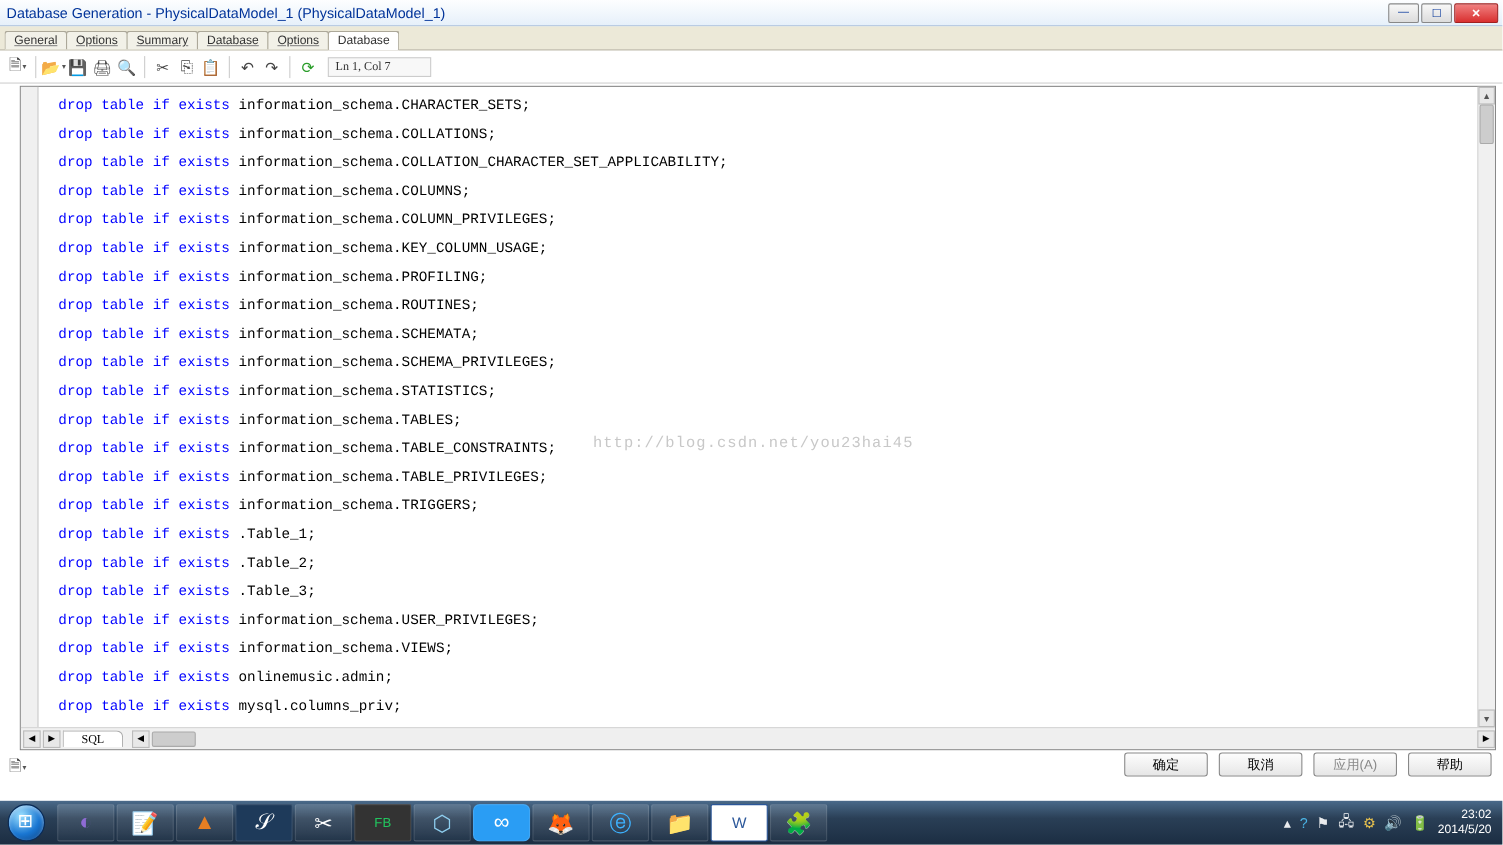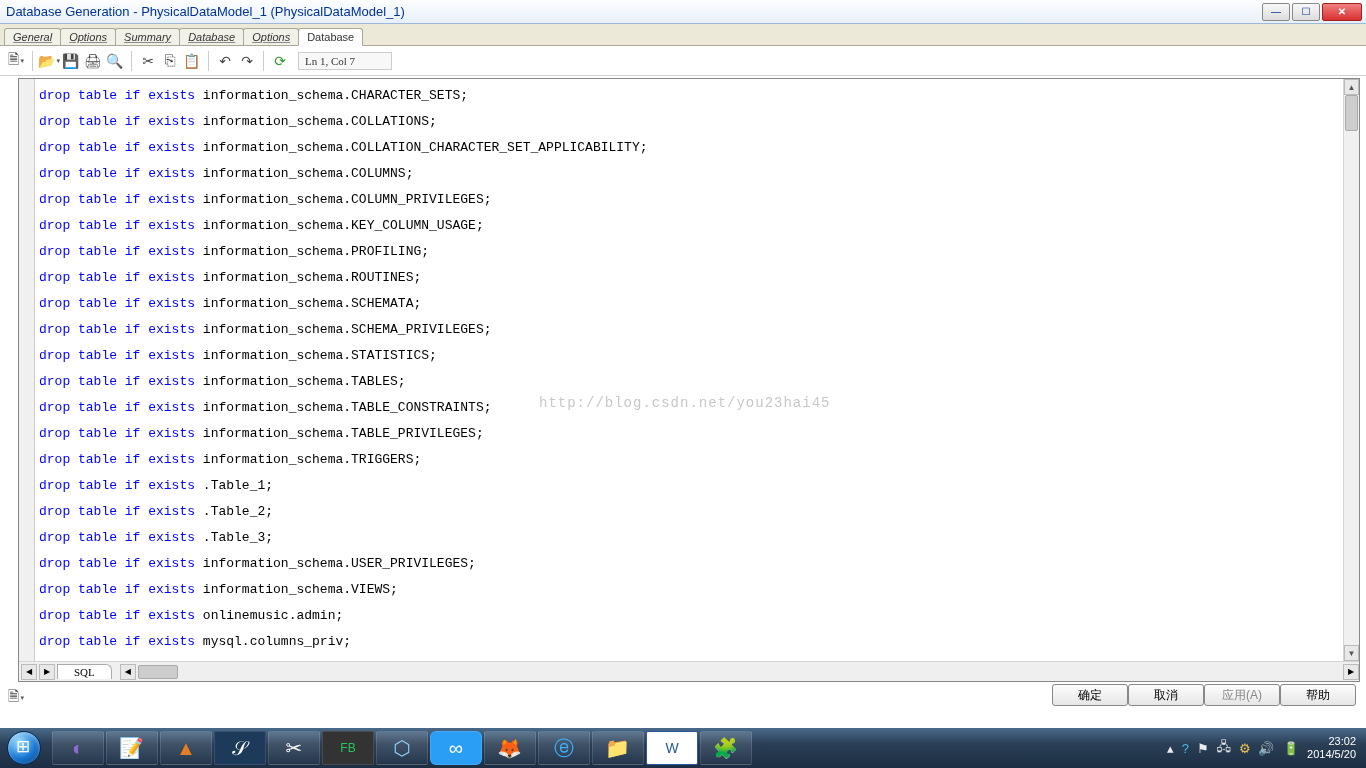--- a/index.html
+++ b/index.html
@@ -4,45 +4,45 @@
 <style>
 * { box-sizing: border-box; margin: 0; padding: 0; }
 body { font-family: "Microsoft YaHei", "Segoe UI", Tahoma, sans-serif; font-size: 12px; background: #fff; width: 1366px; height: 768px; overflow: hidden; position: relative; }
 .titlebar { height: 24px; background: linear-gradient(#fdfeff, #e6f0fa); border-bottom: 1px solid #a0b8d8; display: flex; align-items: center; padding-left: 6px; color: #003399; font-size: 13px; }
 .titlebar-text { flex: 1; }
 .winbtns { display: flex; height: 18px; gap: 2px; margin-right: 4px; }
 .winbtn { width: 28px; height: 18px; border: 1px solid #888; background: linear-gradient(#f8f8f8,#dcdcdc); border-radius: 2px; display:flex; align-items:center; justify-content:center; font-size:10px; }
 .winbtn.close { background: linear-gradient(#f08080,#d93030); border-color:#a02020; color:#fff; font-weight:bold; width: 40px; }
 .tabs { height: 22px; background: #ece9d8; display: flex; align-items: flex-end; padding: 2px 2px 0 4px; border-bottom: 1px solid #aca899; gap: 0; }
 .tab { border: 1px solid #aca899; border-bottom: none; padding: 2px 8px 2px 8px; background: #f2f1e8; font-size: 11px; font-family: Tahoma, sans-serif; color: #333; border-radius: 3px 3px 0 0; margin-right: -1px; cursor: pointer; }
-.tab.underlined { text-decoration: underline; text-decoration-color: #888; font-style: italic; }
+.tab.underlined { text-decoration: underline; text-decoration-color: #888; }
 .tab.active { background: #fff; position: relative; z-index: 2; border-bottom: 1px solid #fff; margin-bottom: -1px; }
 .toolbar { height: 30px; background: #fff; display: flex; align-items: center; padding: 0 6px; gap: 2px; border-bottom: 1px solid #d0d0d0; }
 .tbtn { width: 20px; height: 20px; display:flex; align-items:center; justify-content:center; font-size: 14px; color:#444; cursor:pointer; border-radius:2px; }
 .tbtn.drop::after { content:"▾"; font-size:7px; margin-left:1px; color:#555; }
 .tbar-sep { width:1px; height:20px; background:#ccc; margin:0 4px; }
 .cursor-pos { margin-left: 6px; font-size: 11px; color: #333; font-family: Tahoma; padding: 2px 36px 2px 6px; border: 1px solid #ccc; background:#f8f8f8; }
 .editor-wrap { position: relative; height: 604px; border: 1px solid #888; margin: 2px 6px 0 18px; background:#fff; }
 .gutter { position:absolute; left:0; top:0; bottom:20px; width:16px; background:#f0f0f0; border-right:1px solid #ccc; }
-.editor { position:absolute; left:16px; right:16px; top:0; bottom:20px; padding: 4px 4px; font-family: "Courier New", monospace; font-size: 13px; line-height: 26px; white-space: pre; overflow: hidden; }
+.editor { position:absolute; left:16px; right:16px; top:0; bottom:20px; padding: 4px 18px; font-family: "Courier New", monospace; font-size: 13px; line-height: 26px; white-space: pre; overflow: hidden; }
 .editor .line { height: 26px; }
 .kw { color: #0000ff; }
 .vscroll { position:absolute; right:0; top:0; bottom:20px; width:16px; background:#f0f0f0; border-left:1px solid #d4d4d4; }
 .vscroll .up, .vscroll .down { height:16px; background:#e8e8e8; border:1px solid #bbb; display:flex; align-items:center; justify-content:center; font-size:8px; color:#555; }
 .vscroll .down { position:absolute; bottom:0; left:0; right:0; }
 .vscroll .thumb { position:absolute; top:16px; left:1px; right:1px; height:36px; background:#cdcdcd; border:1px solid #aaa; border-radius:2px; }
 .hscroll { position:absolute; left:0; right:0; bottom:0; height:20px; background:#f0f0f0; border-top:1px solid #d4d4d4; display:flex; align-items:center; }
 .hscroll .nav { width:16px; height:16px; background:#e8e8e8; border:1px solid #bbb; display:flex; align-items:center; justify-content:center; font-size:8px; margin:0 0 0 2px; }
 .hscroll .sqltab { margin-left:2px; padding:1px 16px; border:1px solid #aaa; border-bottom:none; background:#fff; border-radius: 0 6px 0 0; font-size:11px; font-family: Tahoma; }
 .hscroll .track { flex:1; margin-left:8px; height:16px; background:#efefef; display:flex; align-items:center; }
 .hscroll .htleft, .hscroll .htright { width:16px; height:16px; background:#e8e8e8; border:1px solid #bbb; display:flex; align-items:center; justify-content:center; font-size:8px; }
 .hscroll .hthumb { width:40px; height:14px; background:#cdcdcd; border:1px solid #aaa; margin-left:2px; border-radius:2px; }
 .watermark { position:absolute; left:520px; top:316px; color:#c8c8c8; font-family: "Courier New", monospace; font-size: 14px; pointer-events:none; letter-spacing: 1px; }
 .bottom-tool { position:absolute; left:6px; top:688px; font-size: 14px; color:#444; display:flex; align-items:center; gap:2px; }
-.dialog-buttons { position:absolute; right:10px; top:684px; display:flex; }
+.dialog-buttons { position:absolute; right:10px; top:684px; display:flex; gap:10px; }
 .dlgbtn { width:76px; height:22px; border:1px solid #888; background:linear-gradient(#fdfdfd,#e6e6e6); font-size:12px; display:flex; align-items:center; justify-content:center; border-radius:3px; cursor:pointer; }
 .dlgbtn.disabled { color:#888; }
 .taskbar { position:absolute; left:0; right:0; bottom:0; height:40px; background: linear-gradient(#4a6a8a, #2a3f56 40%, #1b2d42); display:flex; align-items:center; }
 .start-orb { width:48px; height:40px; display:flex; align-items:center; justify-content:center; }
 .orb { width:34px; height:34px; border-radius:50%; background: radial-gradient(circle at 35% 30%, #9be0ff, #1976d2 55%, #0d3c78); border:1px solid #0a2a55; box-shadow: inset 0 2px 4px rgba(255,255,255,.5); position:relative; }
 .orb::after { content:"⊞"; color:#fff; position:absolute; left:8px; top:4px; font-size:17px; }
 .taskbtns { display:flex; gap:2px; margin-left:4px; }
 .taskbtn { width:52px; height:34px; background: linear-gradient(rgba(255,255,255,.15), rgba(255,255,255,.03)); border:1px solid rgba(255,255,255,.12); border-radius:2px; display:flex; align-items:center; justify-content:center; font-size:20px; color:#fff; }
 .tray { margin-left:auto; display:flex; align-items:center; gap:8px; padding-right:10px; color:#fff; font-size:11px; }
 .tray .clock { text-align:right; line-height:13px; }

